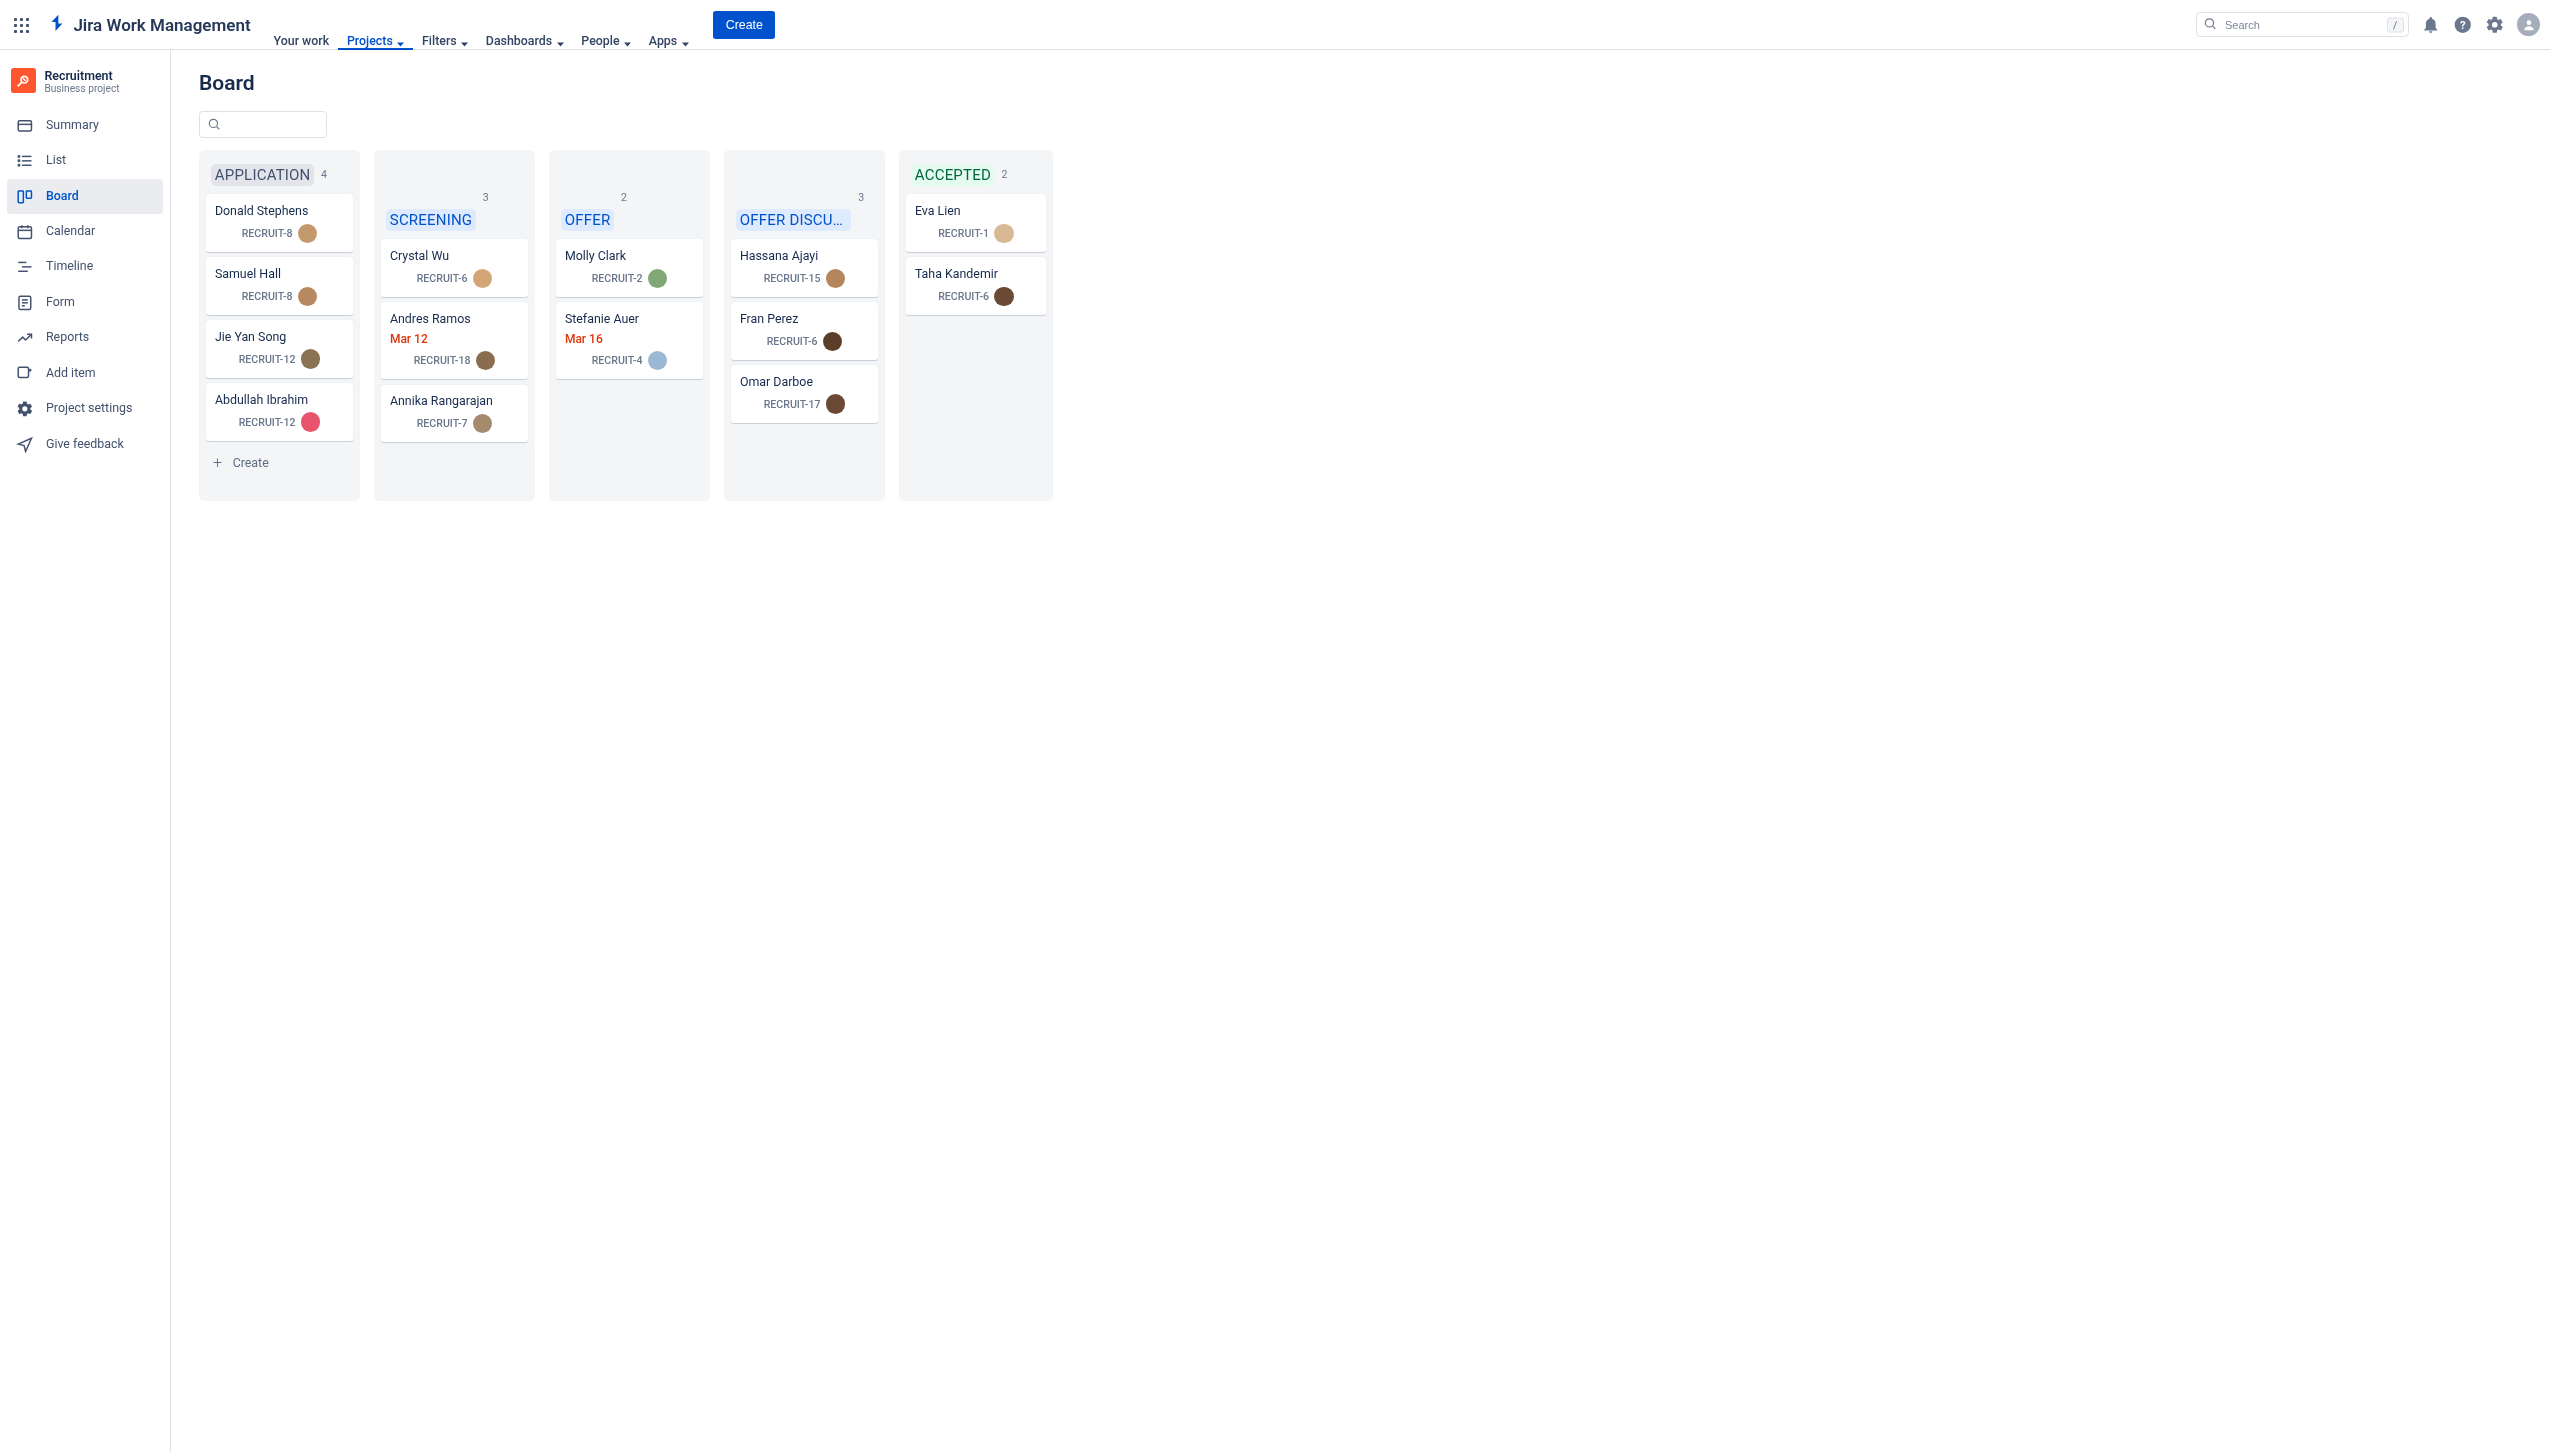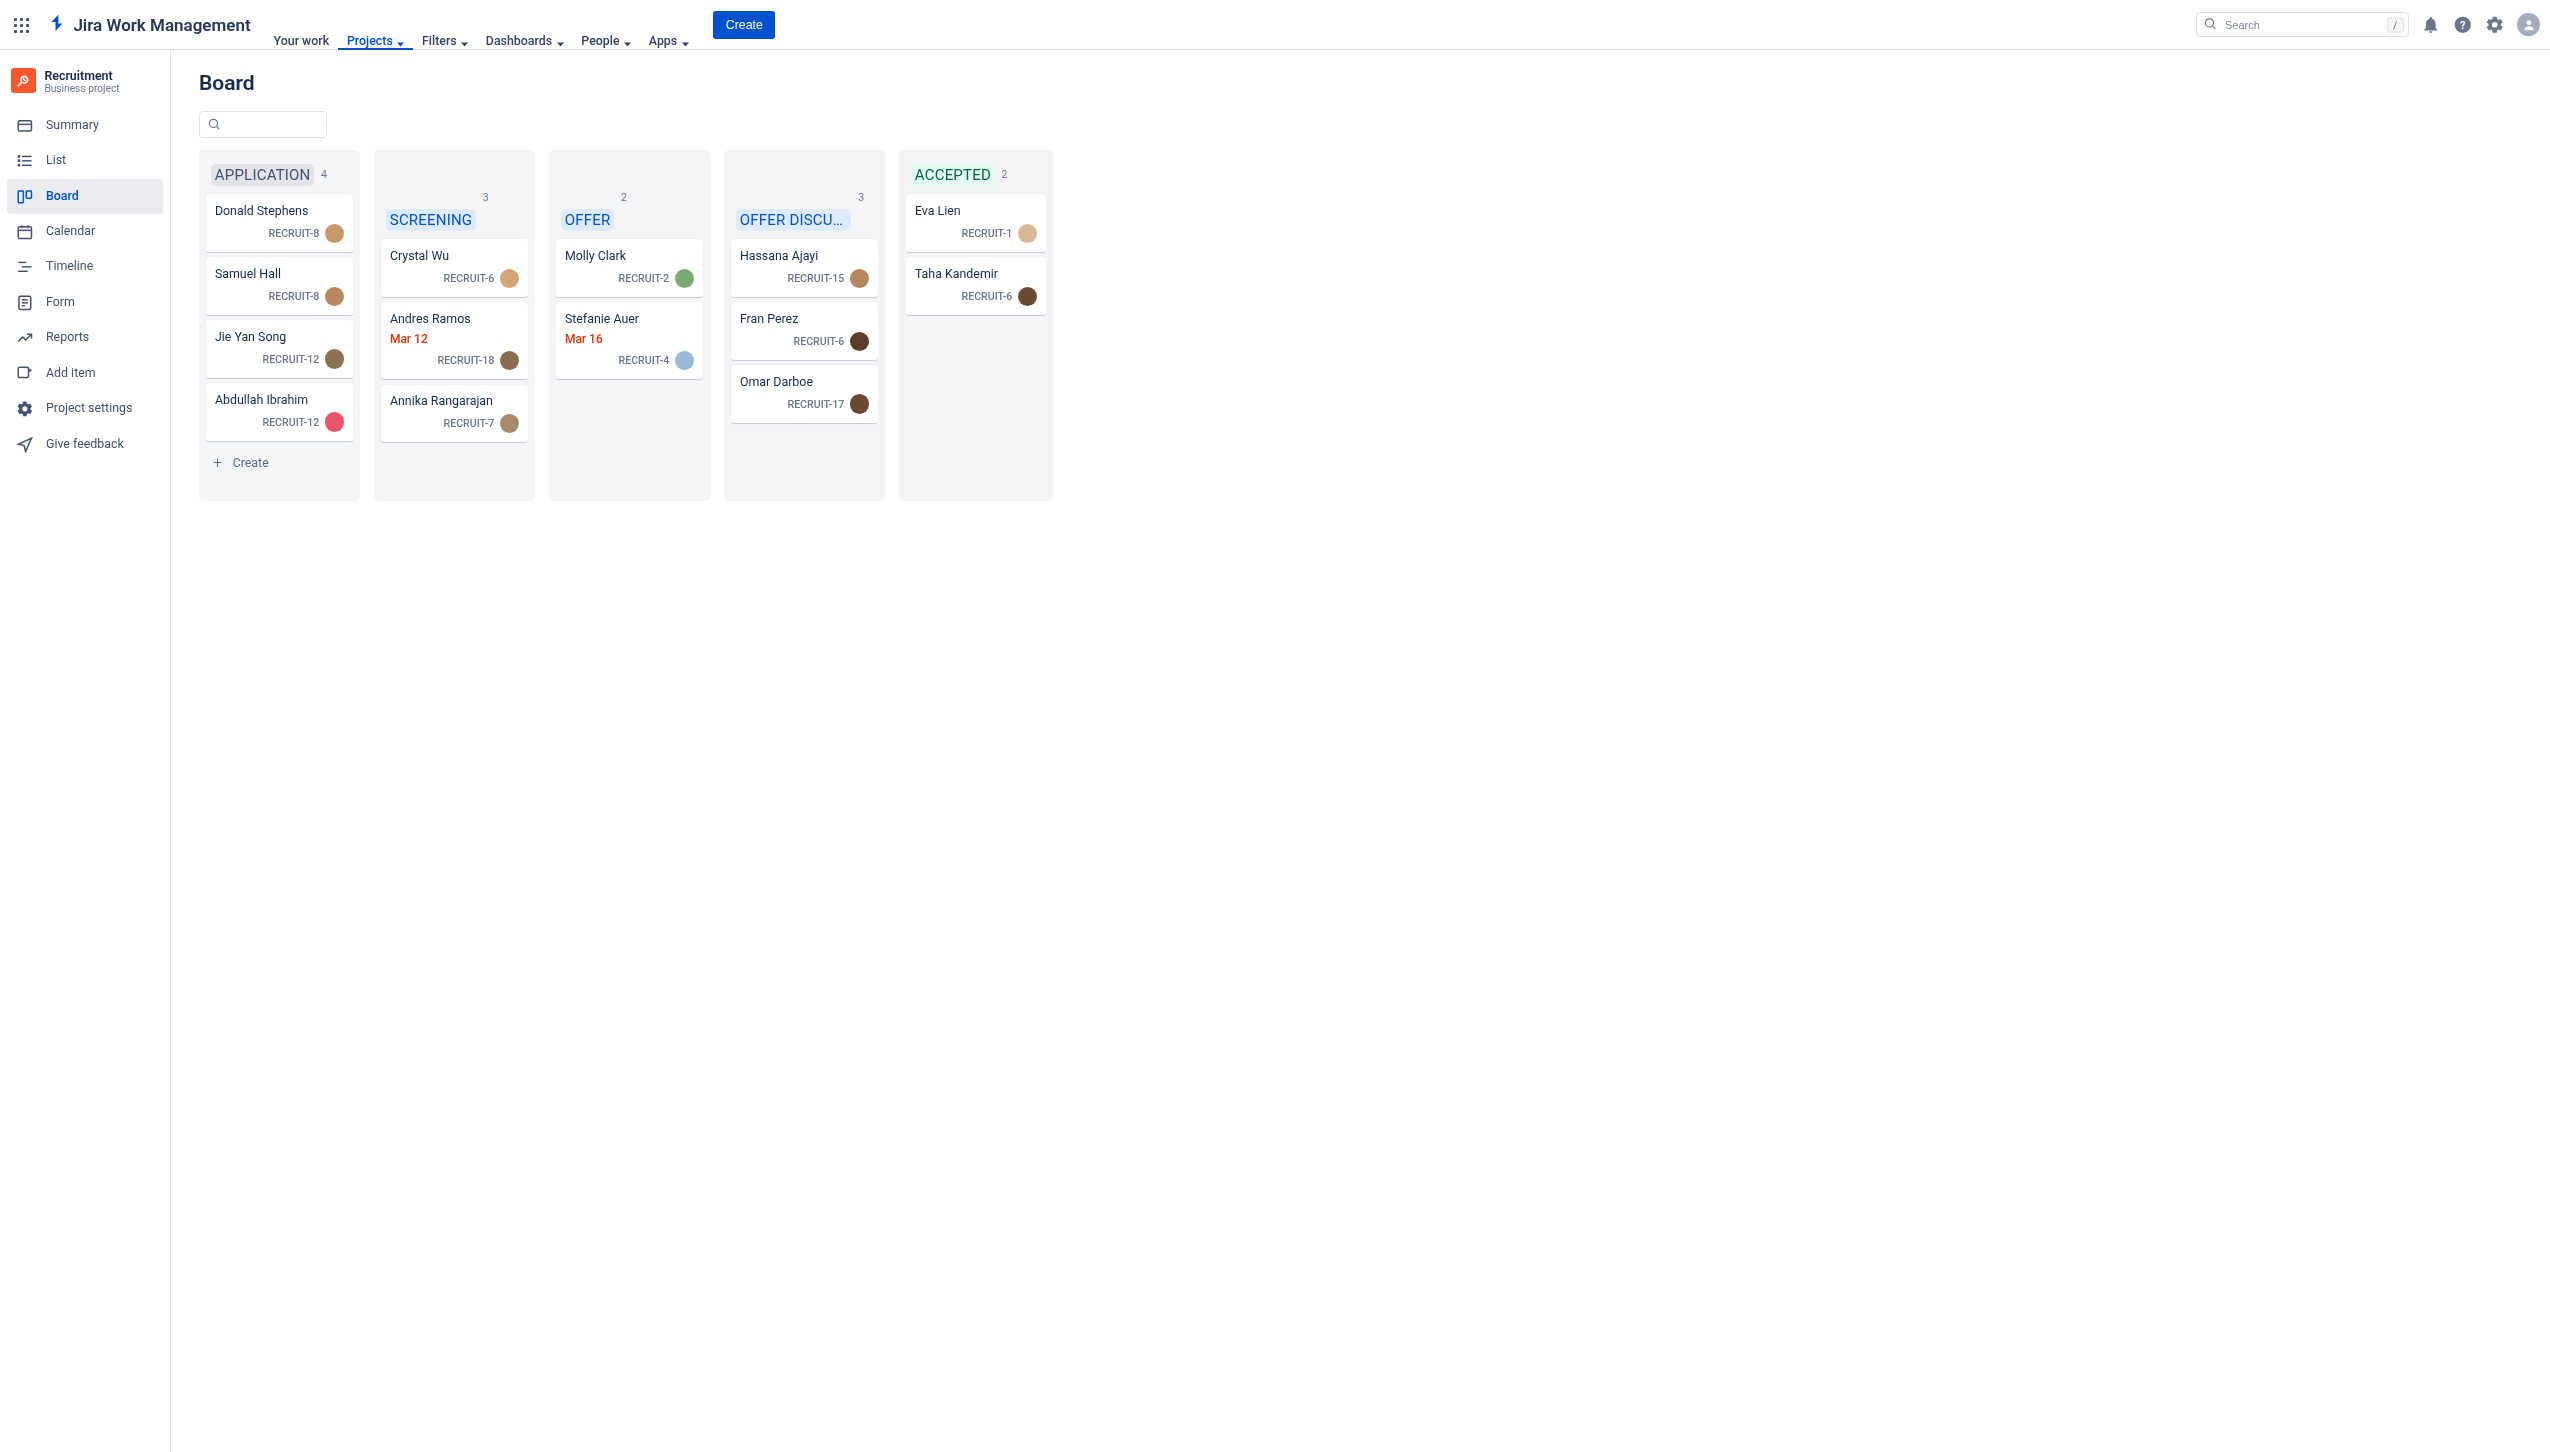--- a/index.html
+++ b/index.html
@@ -48,21 +48,21 @@
 .column { width: 161px; background: #f4f5f7; border-radius: 5.3px; padding: 7px; flex-shrink: 0; min-height: 351px; }
 .col-head { display: flex; align-items: center; gap: 7px; padding: 7px 5.3px 8.9px; }
 .col-title { font-size: 15px; font-weight: 400; letter-spacing: 0.2px; padding: 1.8px 3.5px; border-radius: 5px; text-transform: uppercase; white-space: nowrap; overflow: hidden; text-overflow: ellipsis; max-width: 115px; }
 .col-count { font-size: 10.6px; color: #6B778C; }
 .status-gray { background: #e2e4ea; color: #42526E; }
 .status-blue { background: #deebff; color: #0052CC; margin-top: 45px; }
 .status-green { background: #e3fcef; color: #006644; }
 .card { background: #fff; border-radius: 2.7px; box-shadow: 0 0.9px 0.9px rgba(9,30,66,0.18); padding: 8.9px; margin-bottom: 5.3px; cursor: pointer; }
 .card-name { font-size: 12.4px; color: #172B4D; margin-bottom: 5.3px; }
 .card-date { font-size: 12px; color: #DE350B; font-weight: 500; margin-bottom: 5.3px; }
-.card-foot { display: flex; align-items: center; justify-content: flex-end; gap: 5.3px; }
+.card-foot { display: flex; align-items: center; justify-content: center; gap: 5.3px; }
 .card-key { font-size: 10.6px; color: #6B778C; font-weight: 500; }
 .avatar { width: 19.5px; height: 19.5px; border-radius: 50%; background: #ccc; display:inline-block; }
 .create-row { display: flex; align-items: center; gap: 10.6px; padding: 8.9px 7px; color: #5E6C84; cursor: pointer; font-size: 12.4px; }
 .plus { font-size: 16px; font-weight: 300; line-height: 1; }
 
 .col-last { width: 154px; }
 </style>
 </head>
 <body>
 

